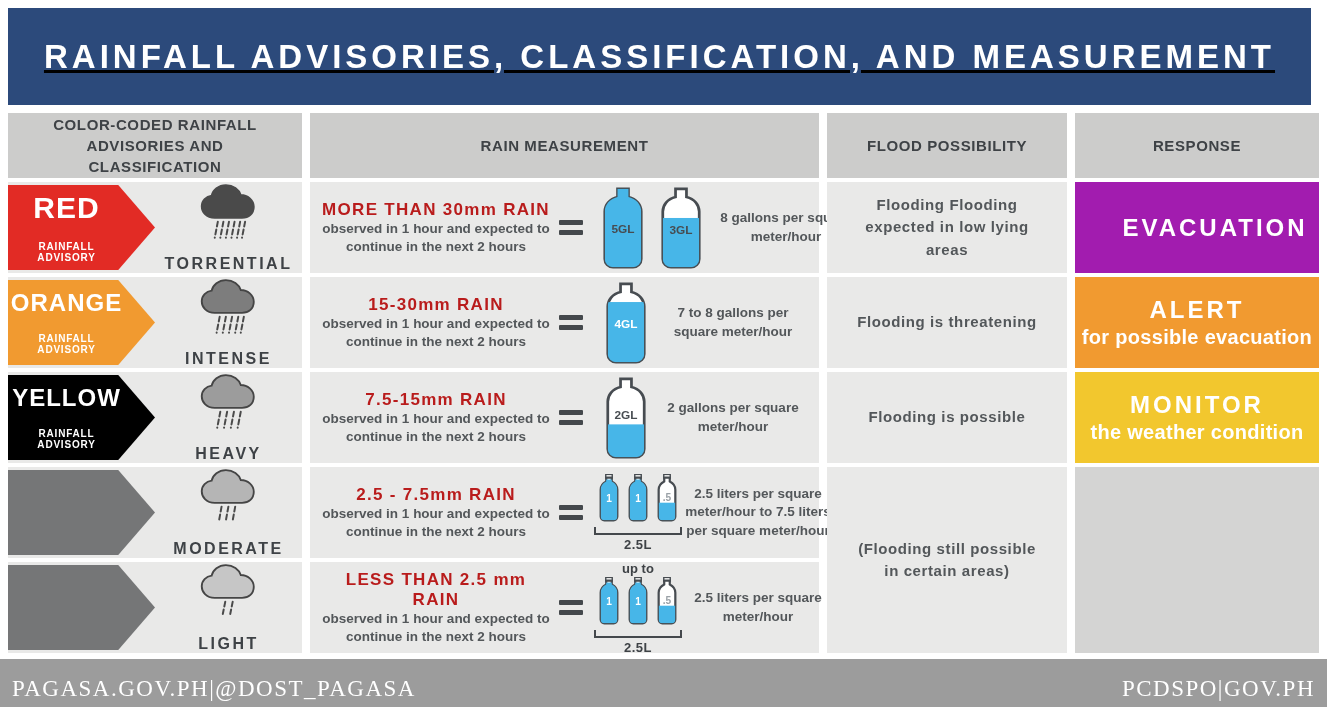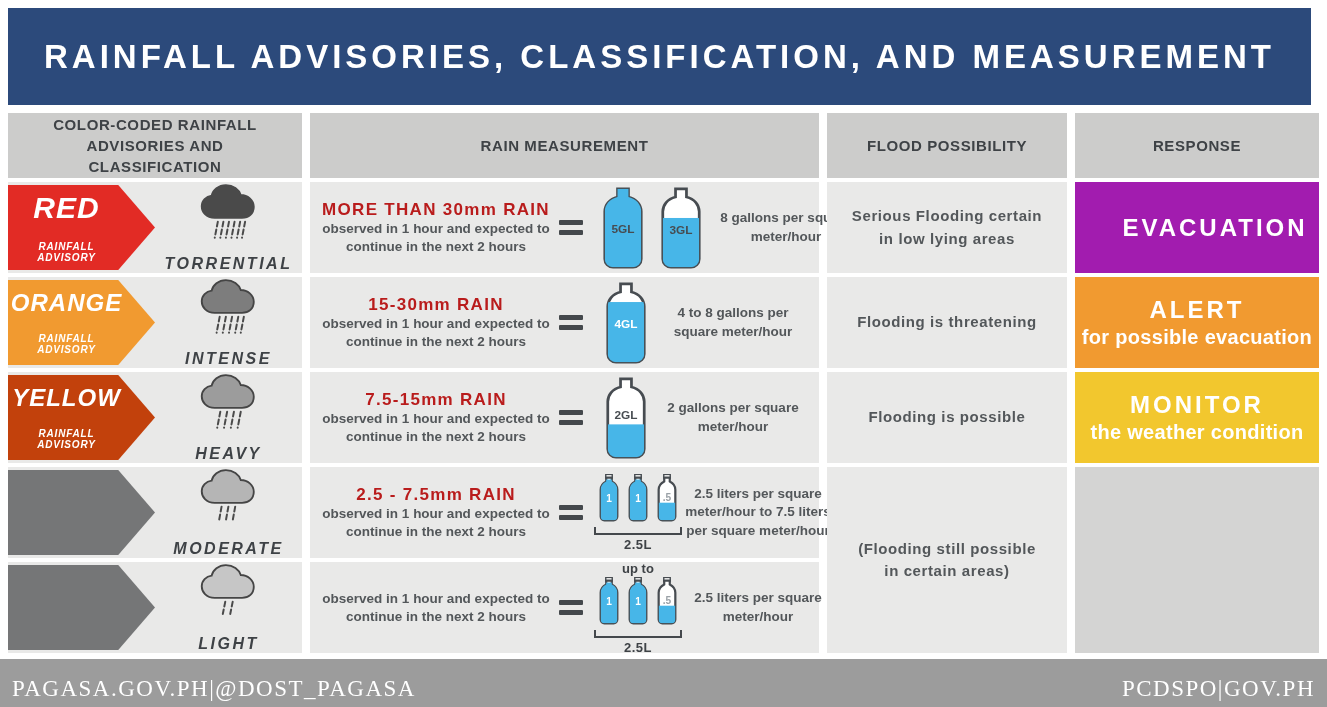--- a/index.html
+++ b/index.html
@@ -1,42 +1,42 @@
 <!DOCTYPE html>
 <html><head>
 <meta charset="utf-8">
 <style>
   html,body{margin:0;padding:0;background:#ffffff;}
   .canvas{position:relative;width:1327px;height:707px;background:#ffffff;overflow:hidden;
           font-family:"Liberation Sans",sans-serif;}
 
   
   .titlebar{position:absolute;left:8px;top:8px;width:1303px;height:97px;background:#2c4a7b;
-            display:flex;align-items:center;justify-content:center;}
+            display:flex;align-items:center;justify-content:center;text-decoration:underline;}
   .titlebar h1{margin:0;color:#ffffff;font-size:33px;font-weight:bold;letter-spacing:4px;white-space:nowrap;}
 
   
   .grid{position:absolute;left:8px;top:113px;width:1311px;display:grid;
         grid-template-columns:294px 509px 240px 244px;
         grid-template-rows:65px 91px 91px 91px 91px 91px;
         gap:4px 8px;}
   .cell{background:#e9e9e8;position:relative;box-sizing:border-box;}
   .head{background:#cccccb;display:flex;align-items:center;justify-content:center;text-align:center;
         font-weight:bold;font-size:15px;letter-spacing:0.6px;color:#3e4246;line-height:1.4;padding:0 18px;}
   .span2{grid-row:span 2;}
 
   
-  .adv{overflow:hidden;font-style:italic;}
+  .adv{overflow:hidden;}
   .arrow{position:absolute;left:0;top:3px;height:85px;width:147px;
          clip-path:polygon(0 0,75% 0,100% 50%,75% 100%,0 100%);
          display:flex;flex-direction:column;justify-content:center;align-items:center;
          padding-right:30px;box-sizing:border-box;text-align:center;}
   .row-red .arrow{background:#e22b25;}
   .row-orange .arrow{background:#f19a30;}
-  .row-yellow .arrow{background:#c2410c;}
+  .row-yellow .arrow{background:#000000;}
   .row-gray .arrow{background:#757677;}
   .adv-level{color:#fff;font-weight:bold;font-size:24px;letter-spacing:1px;line-height:1;}
   .row-red .adv-level{font-size:30px;}
   .adv-sub{color:#fff;font-weight:bold;font-size:10px;letter-spacing:0.8px;margin-top:18px;}
   .cloud-wrap{position:absolute;left:147px;right:0;top:0;bottom:0;
               display:flex;flex-direction:column;align-items:center;justify-content:center;}
   .class-label{font-weight:bold;font-size:16px;letter-spacing:2.5px;color:#3e4246;margin-top:16px;}
 
   
   .meas{display:flex;align-items:center;padding:0 10px;}
@@ -137,21 +137,21 @@
               </clipPath>
             </defs>
           <path d="M24 2 H36 V11 C45 13 50 20 50 27 V79 A9 9 0 0 1 41 88 H19 A9 9 0 0 1 10 79 V27 C10 20 15 13 24 11 Z" fill="#ffffff" stroke="#474c51" stroke-width="3"></path>
           <rect x="6" y="34" width="48" height="56" fill="#47b6e8" clip-path="url(#jugB)"></rect>
           <text x="30" y="52" text-anchor="middle" font-size="13" fill="#474c51">3GL</text>
         </svg>
       </div>
       <div class="equiv">8 gallons per square meter/hour</div>
     </div>
 
-    <div class="cell flood">Serious Flooding certain in low lying areas</div>
+    <div class="cell flood">Flooding Flooding expected in low lying areas</div>
 
     <div class="cell resp bg-red">
       <div class="resp-title">EVACUATION</div>
     </div>
 
     <div class="cell adv row-orange">
       <div class="arrow">
         <div class="adv-level">ORANGE</div>
         <div class="adv-sub">RAINFALL ADVISORY</div>
       </div>
@@ -184,21 +184,21 @@
           <defs>
               <clipPath id="jugC">
                 <path d="M24 2 H36 V11 C45 13 50 20 50 27 V79 A9 9 0 0 1 41 88 H19 A9 9 0 0 1 10 79 V27 C10 20 15 13 24 11 Z"></path>
               </clipPath>
             </defs>
           <path d="M24 2 H36 V11 C45 13 50 20 50 27 V79 A9 9 0 0 1 41 88 H19 A9 9 0 0 1 10 79 V27 C10 20 15 13 24 11 Z" fill="#ffffff" stroke="#474c51" stroke-width="3"></path>
           <rect x="6" y="22" width="48" height="68" fill="#47b6e8" clip-path="url(#jugC)"></rect>
           <text x="30" y="50" text-anchor="middle" font-size="13" fill="#ffffff">4GL</text>
         </svg>
       </div>
-      <div class="equiv">4 to 8 gallons per square meter/hour</div>
+      <div class="equiv">7 to 8 gallons per square meter/hour</div>
     </div>
 
     <div class="cell flood">Flooding is threatening</div>
 
     <div class="cell resp bg-orange">
       <div class="resp-title">ALERT</div>
       <div class="resp-sub">for possible evacuation</div>
     </div>
 
     <div class="cell adv row-yellow">
@@ -336,20 +336,21 @@
             <line x1="42" y1="64" x2="38" y2="84"></line>
               <line x1="54" y1="64" x2="50" y2="84"></line>
           </g>
         </svg>
         <div class="class-label">LIGHT</div>
       </div>
     </div>
 
     <div class="cell meas">
       <div class="m-text">
+        <div class="m-title">LESS THAN 2.5 mm RAIN</div>
         <div class="m-cond">observed in 1 hour and expected to continue in the next 2 hours</div>
       </div>
       <div class="equals">
           <span></span>
           <span></span>
         </div>
       <div class="jug-area">
         <div class="jug-stack">
           <div class="up-to">up to</div>
           <div class="bottle-row">

